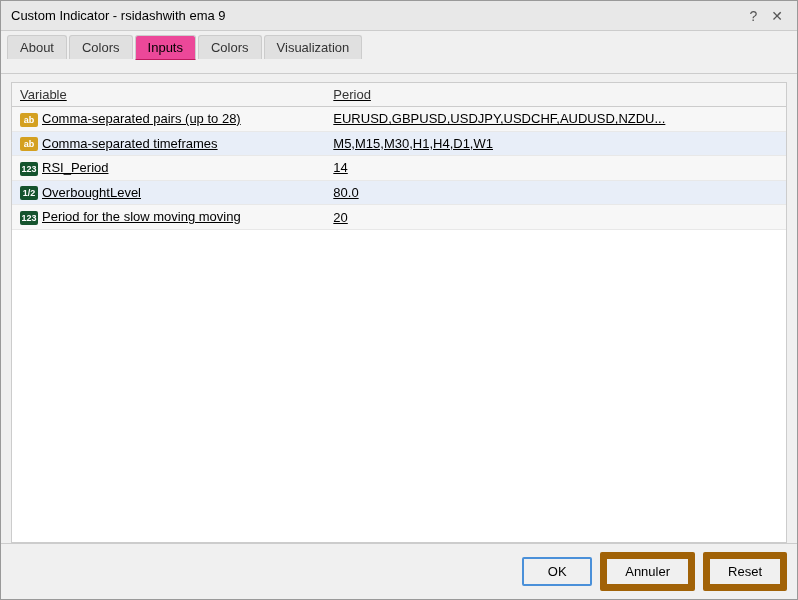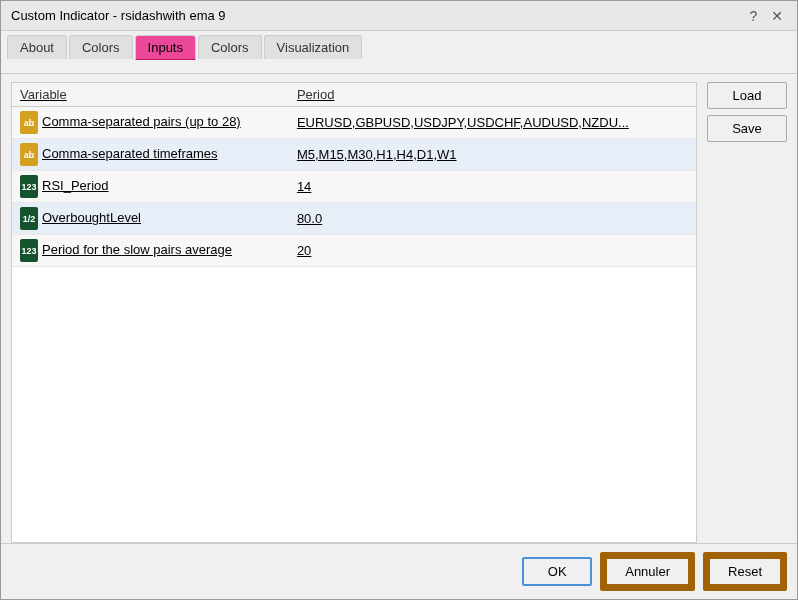--- a/index.html
+++ b/index.html
@@ -115,21 +115,21 @@
 
     .param-table tr:nth-child(even) {
       background: #e8eef8;
     }
 
     .type-icon {
       display: inline-flex;
       align-items: center;
       justify-content: center;
       width: 18px;
-      height: 23px;
+      height: 14px;
       font-size: 9px;
       font-weight: bold;
       border-radius: 2px;
       margin-right: 4px;
       vertical-align: middle;
       color: #fff;
     }
 
     .type-ab {
       background: #d4a020;
@@ -248,31 +248,27 @@
               </tr>
               <tr>
                 <td><span class="type-icon type-123">123</span><span>RSI_Period</span></td>
                 <td>14</td>
               </tr>
               <tr>
                 <td><span class="type-icon type-123">1/2</span><span>OverboughtLevel</span></td>
                 <td>80.0</td>
               </tr>
               <tr>
-                <td><span class="type-icon type-123">123</span><span>Period for the slow pairs average</span></td>
+                <td><span class="type-icon type-123">123</span><span>Period for the slow moving moving</span></td>
                 <td>20</td>
               </tr>
             </tbody>
         </table>
       </div>
 
-      <div class="sidebar-actions">
-        <button class="side-btn">Load</button>
-        <button class="side-btn">Save</button>
-      </div>
     </div>
 
     <div class="footer-buttons">
       <button class="footer-btn ok-btn">OK</button>
       <button class="footer-btn">Annuler</button>
       <button class="footer-btn">Reset</button>
     </div>
   </div>
 </div>
 

